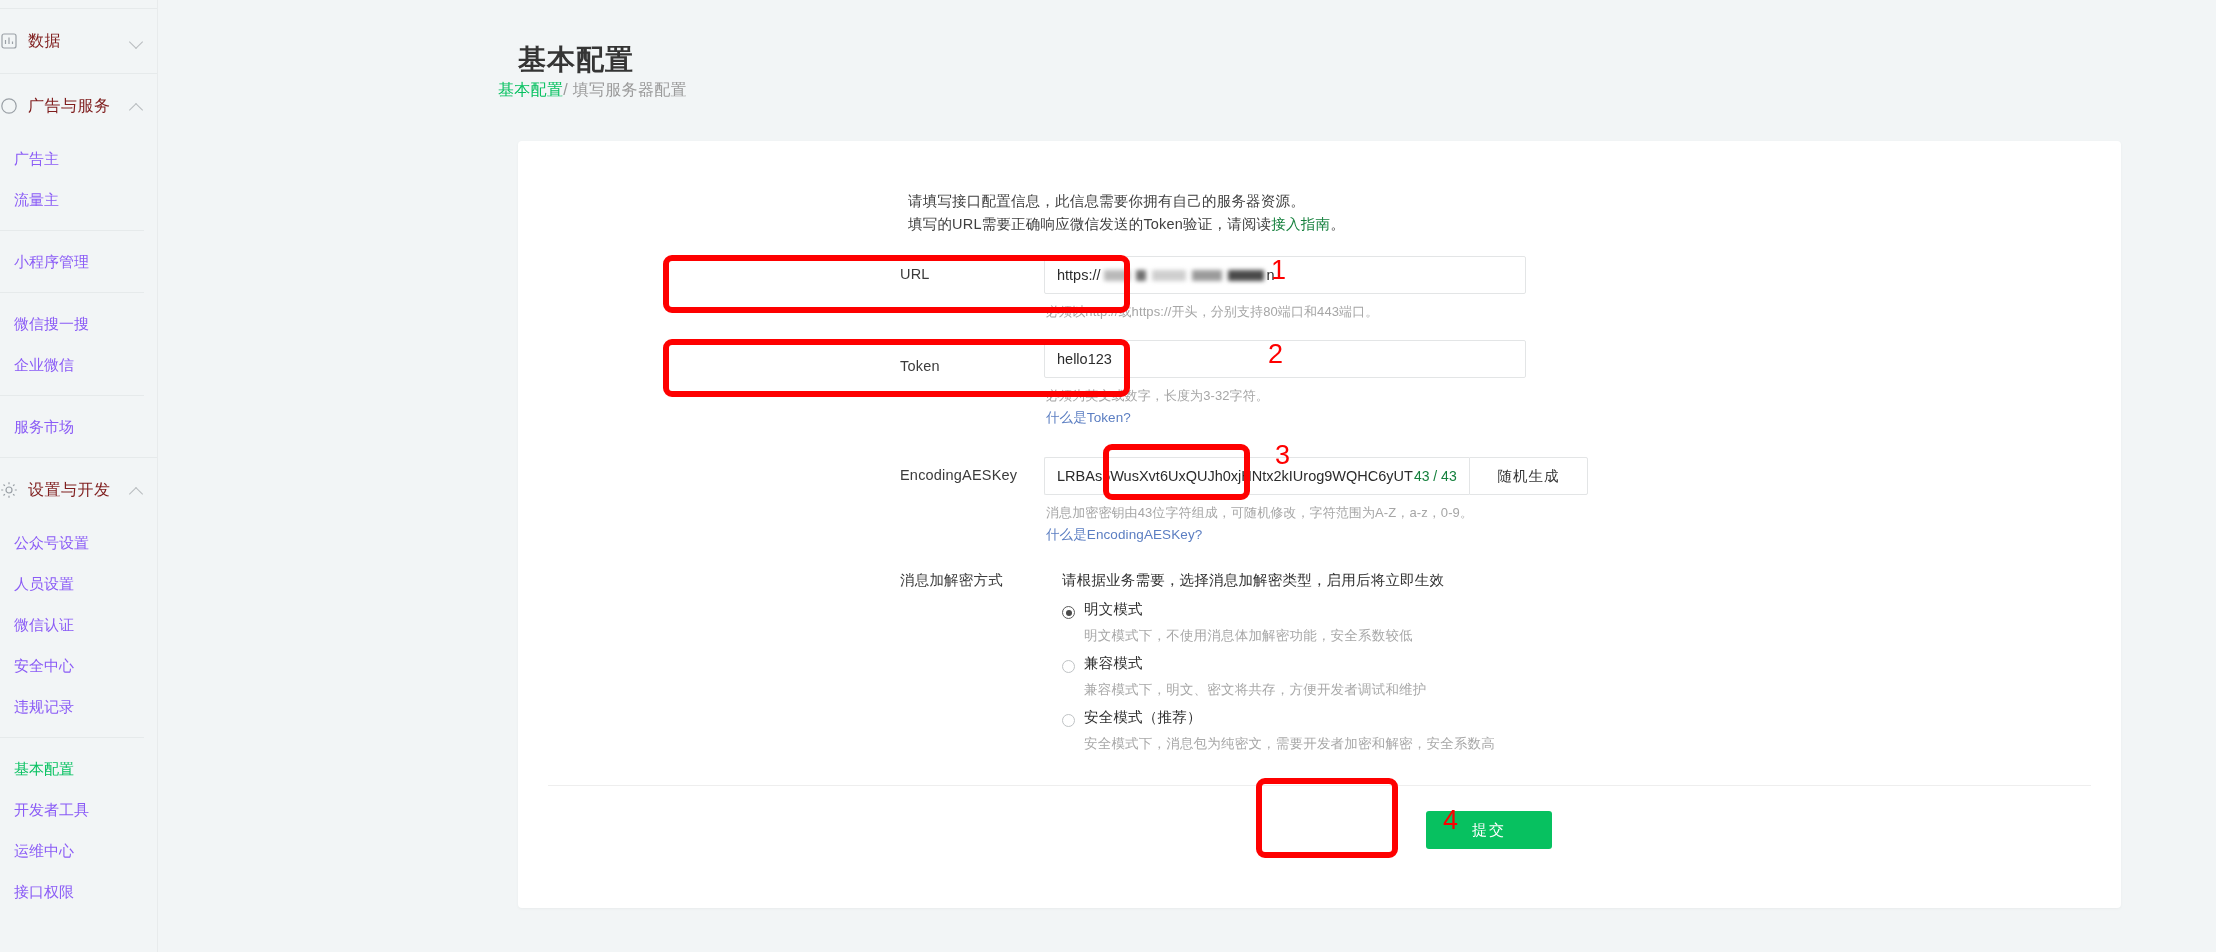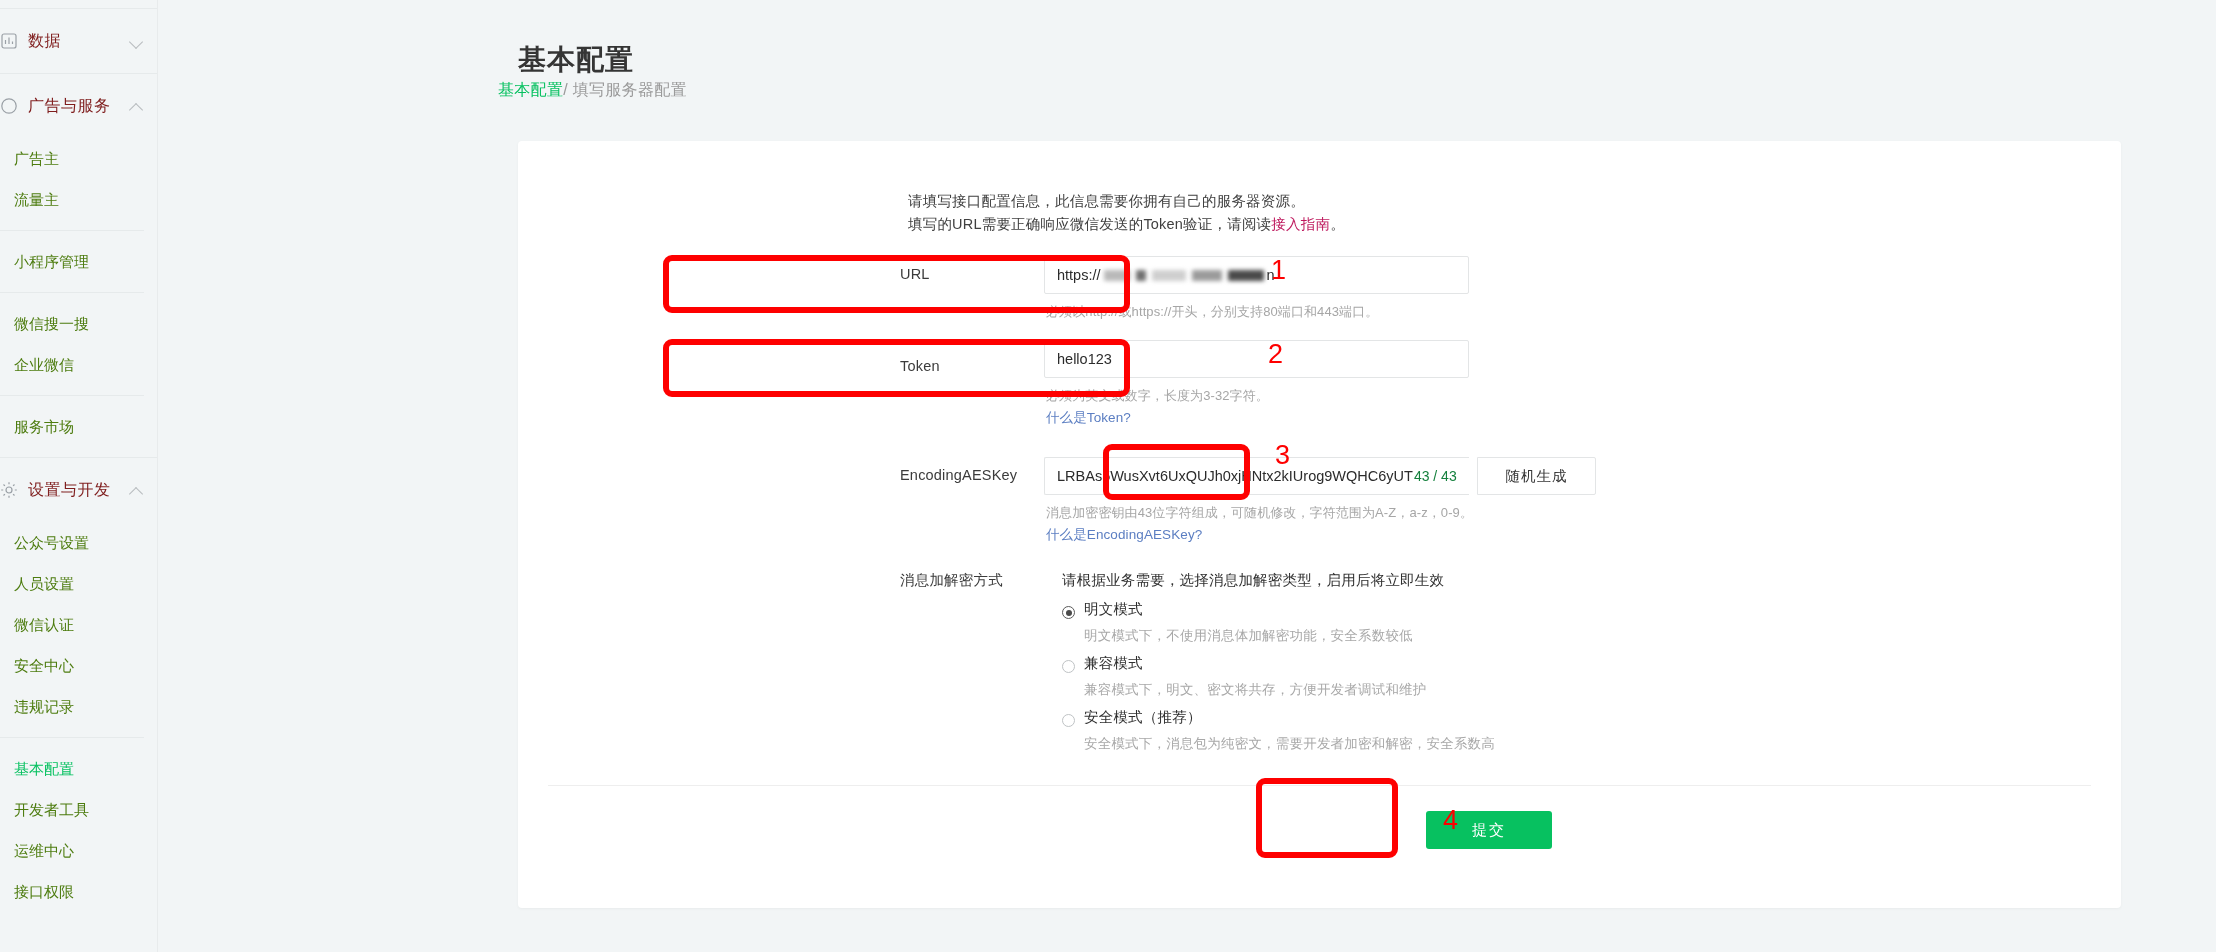--- a/index.html
+++ b/index.html
@@ -40,21 +40,21 @@
   .chev::before {
     content: ""; position: absolute; left: 1px; top: 3px;
     width: 9px; height: 9px;
     border-right: 1.4px solid #b8bcbf; border-bottom: 1.4px solid #b8bcbf;
     transform: rotate(45deg);
   }
   .chev.up::before { transform: rotate(-135deg); top: 6px; }
 
   .sb-item {
     display: block; height: 41px; line-height: 41px;
-    padding-left: 14px; font-size: 15px; color: #4d7c0f;
+    padding-left: 14px; font-size: 15px; color: #8b5cf6;
     white-space: nowrap; cursor: pointer;
   }
   .sb-item.active { color: #07c160; }
   .sb-sep { height: 1px; background: #e6eaeb; margin: 10px 14px 10px 0; }
   .sb-topline { height: 1px; background: #e6eaeb; width: 158px; }
   .sb-partial {
     height: 22px; line-height: 12px; padding-left: 14px;
     font-size: 15px; color: #585c5f; overflow: hidden; white-space: nowrap;
   }
 
@@ -74,29 +74,29 @@
   .card {
     position: absolute; left: 360px; top: 141px;
     width: 1603px; height: 767px;
     background: #ffffff; border-radius: 4px;
     box-shadow: 0 1px 3px rgba(0,0,0,.045);
   }
   .intro {
     position: absolute; left: 390px; top: 49px;
     font-size: 14.5px; line-height: 23px; color: #404040; letter-spacing: .2px;
   }
-  .intro a { color: #be185d; text-decoration: none; }
+  .intro a { color: #15803d; text-decoration: none; }
   .flabel {
     position: absolute; left: 382px; width: 160px;
     font-size: 14.5px; color: #3b3b3b; text-align: left;
     letter-spacing: .2px;
   }
   .finput {
     position: absolute; left: 526px;
-    height: 38px; width: 425px;
+    height: 38px; width: 482px;
     border: 1px solid #e3e5e6; border-radius: 2px;
     background: #fff; display: flex; align-items: center;
     padding: 0 12px; font-size: 14.5px; color: #2b2b2b;
   }
   .fhint {
     position: absolute; left: 528px;
     font-size: 13px; color: #a6a6a6; letter-spacing: .1px; white-space: nowrap;
   }
   .flink {
     position: absolute; left: 528px;
@@ -108,21 +108,21 @@
   .url-val .plain { color: #2b2b2b; }
   .blur-seg {
     display: inline-block; height: 11px; margin: 0 3px;
     border-radius: 1px; vertical-align: middle;
     filter: blur(2.2px);
   }
 
   
   .aes-wrap {
     position: absolute; left: 526px; top: 458px;
-    display: flex; align-items: stretch; gap: 8px;
+    display: flex; align-items: stretch;
   }
   .aes-input {
     width: 425px; height: 38px;
     border: 1px solid #e3e5e6; border-right: none; border-radius: 2px 0 0 2px;
     display: flex; align-items: center; padding: 0 0 0 12px;
     font-size: 14.5px; color: #2b2b2b; white-space: nowrap; overflow: hidden;
   }
   .aes-count { color: #15803d; font-size: 14px; padding-left: 1px; }
   .aes-btn {
     width: 119px; height: 38px;

